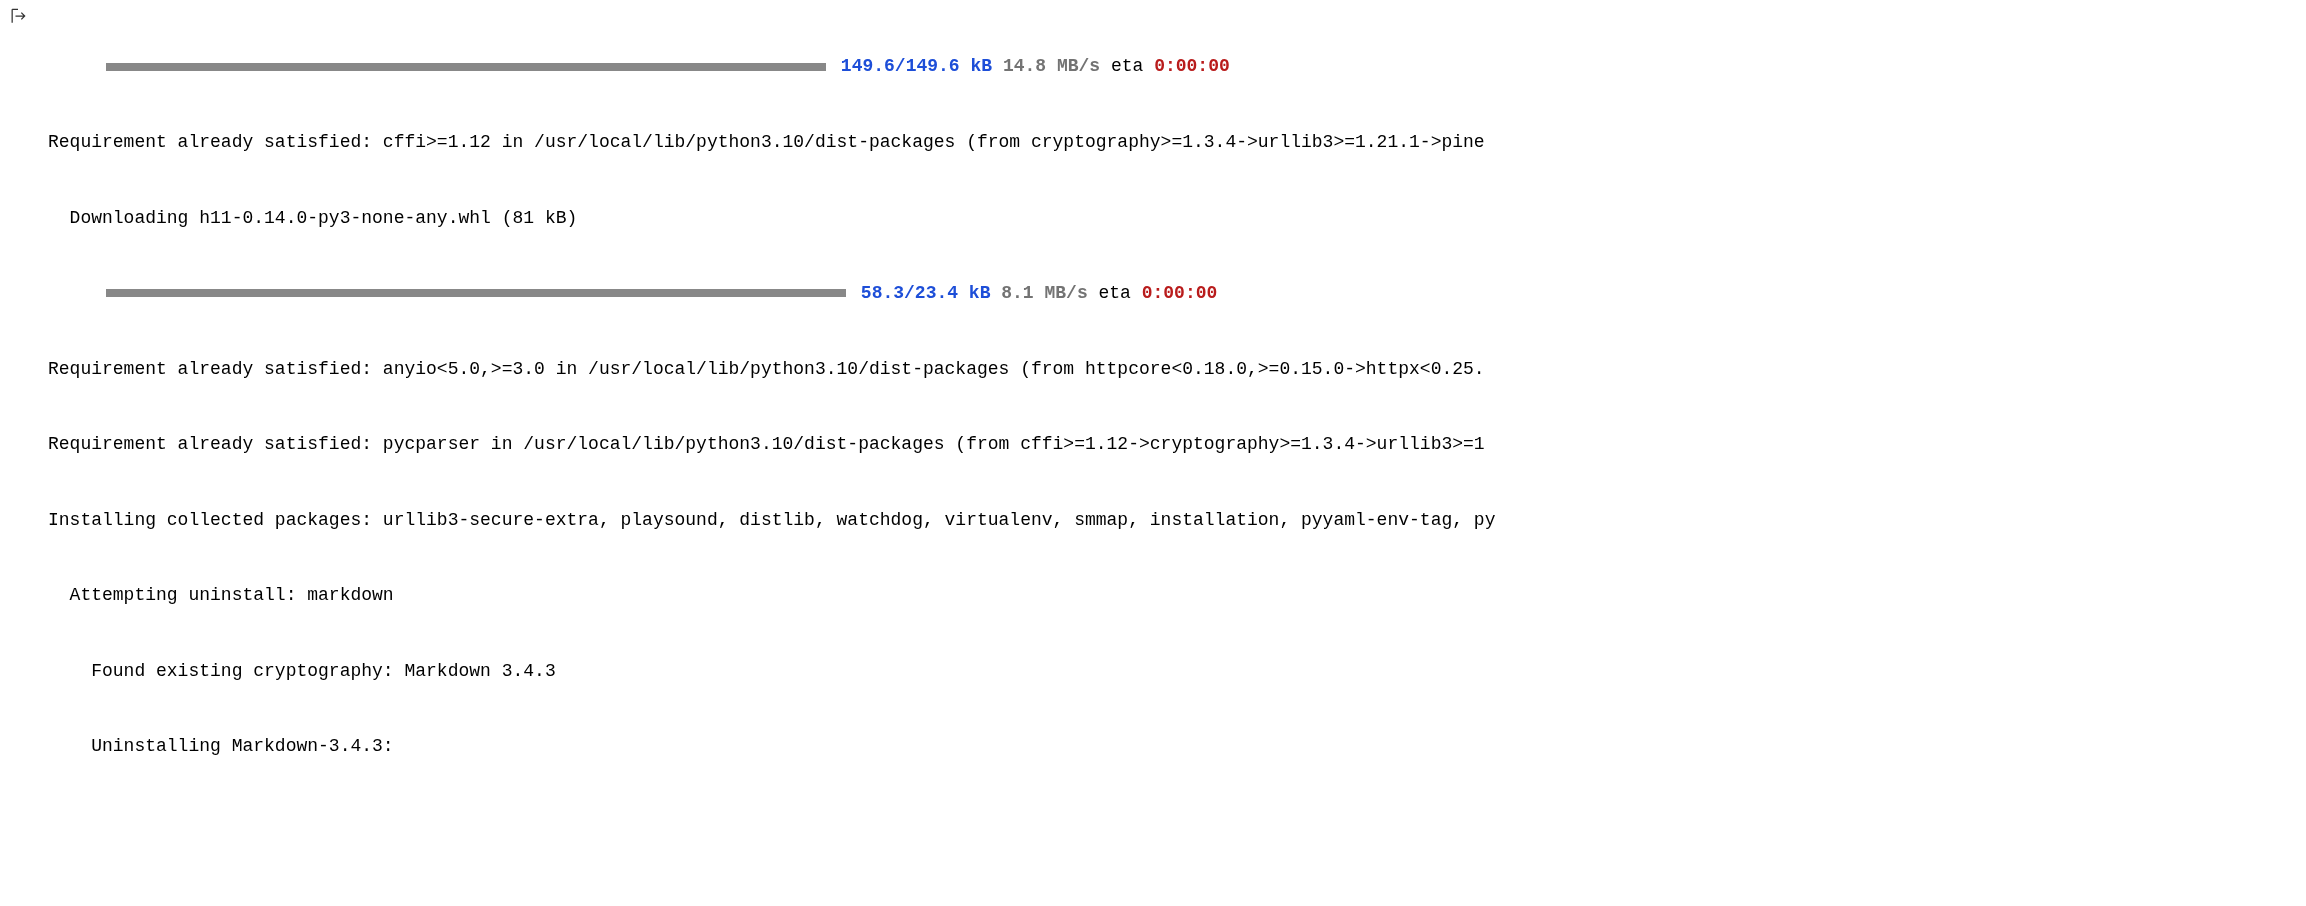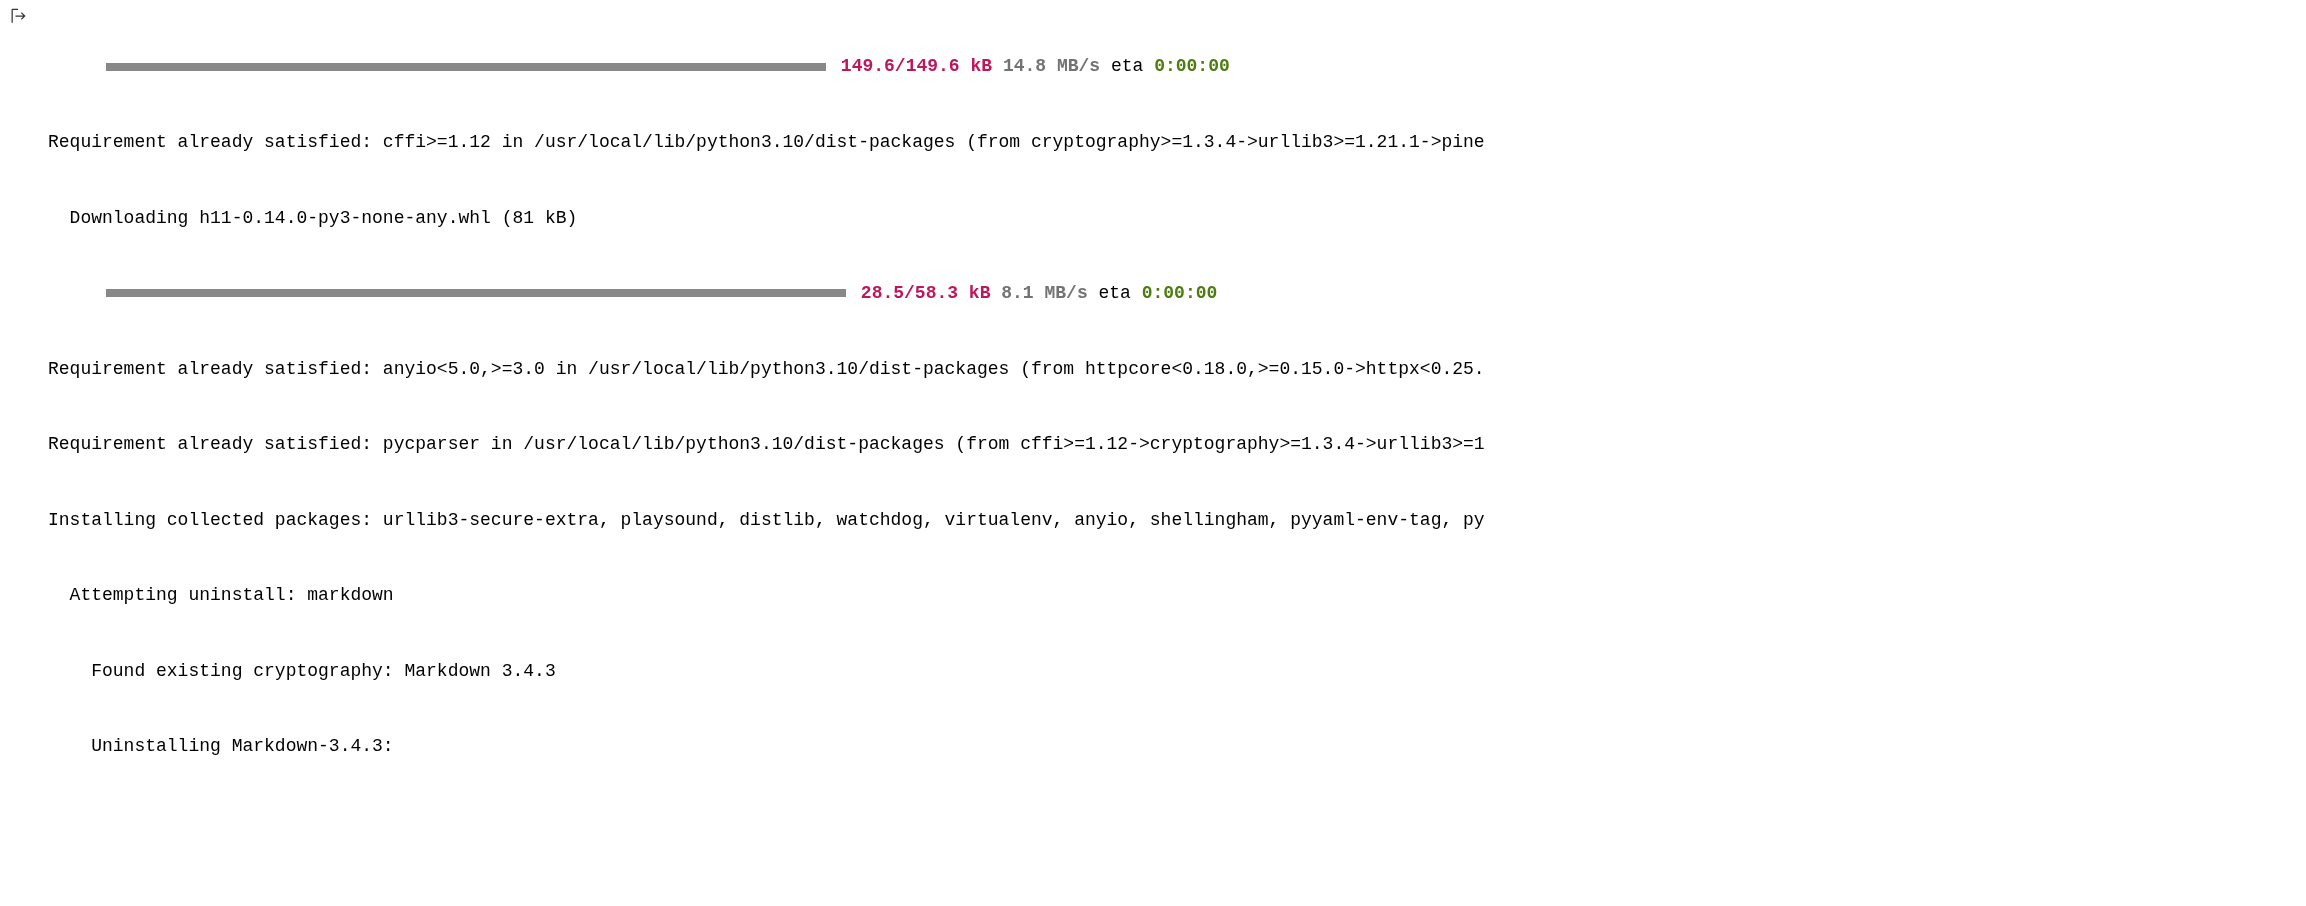--- a/index.html
+++ b/index.html
@@ -52,44 +52,44 @@
       background: #888;
       margin: 0 4px;
       vertical-align: middle;
     }
     .progress-bar-1 {
       width: 720px;
     }
     .progress-bar-2 {
       width: 740px;
     }
-    .green { color: #be185d; font-family: Liberation Mono, monospace; }
+    .green { color: #1d4ed8; font-family: Liberation Mono, monospace; }
     .red { color: #737373; }
-    .blue { color: #4d7c0f; text-align: right; }
+    .blue { color: #b91c1c; text-align: right; }
     .bold { font-weight: bold; }
   </style>
 </head>
 <body>
 
 <div class="output-container">
   <div class="gutter">
     <span class="output-icon">
       <svg viewBox="0 0 24 24">
           <path d="M5 4 L5 20 M5 4 L12 4 M16 8 L20 12 L16 16 M9 12 L20 12"></path>
         </svg>
     </span>
   </div>
   <div class="terminal-output">
     <span class="line"><span>     </span><span class="progress-bar progress-bar-1"></span> <span class="green bold">149.6/149.6 kB</span> <span class="red bold">14.8 MB/s</span> <span>eta</span> <span class="blue bold">0:00:00</span></span>
     <span class="line">Requirement already satisfied: cffi&gt;=1.12 in /usr/local/lib/python3.10/dist-packages (from cryptography&gt;=1.3.4-&gt;urllib3&gt;=1.21.1-&gt;pine</span>
     <span class="line">  Downloading h11-0.14.0-py3-none-any.whl (81 kB)</span>
-    <span class="line"><span>     </span><span class="progress-bar progress-bar-2"></span> <span class="green bold">28.5/58.3 kB</span> <span class="red bold">8.1 MB/s</span> <span>eta</span> <span class="blue bold">0:00:00</span></span>
+    <span class="line"><span>     </span><span class="progress-bar progress-bar-2"></span> <span class="green bold">58.3/23.4 kB</span> <span class="red bold">8.1 MB/s</span> <span>eta</span> <span class="blue bold">0:00:00</span></span>
     <span class="line">Requirement already satisfied: anyio&lt;5.0,&gt;=3.0 in /usr/local/lib/python3.10/dist-packages (from httpcore&lt;0.18.0,&gt;=0.15.0-&gt;httpx&lt;0.25.</span>
     <span class="line">Requirement already satisfied: pycparser in /usr/local/lib/python3.10/dist-packages (from cffi&gt;=1.12-&gt;cryptography&gt;=1.3.4-&gt;urllib3&gt;=1</span>
-    <span class="line">Installing collected packages: urllib3-secure-extra, playsound, distlib, watchdog, virtualenv, anyio, shellingham, pyyaml-env-tag, py</span>
+    <span class="line">Installing collected packages: urllib3-secure-extra, playsound, distlib, watchdog, virtualenv, smmap, installation, pyyaml-env-tag, py</span>
     <span class="line">  Attempting uninstall: markdown</span>
     <span class="line">    Found existing cryptography: Markdown 3.4.3</span>
     <span class="line">    Uninstalling Markdown-3.4.3:</span>
     
     
     
     
     
     
     

